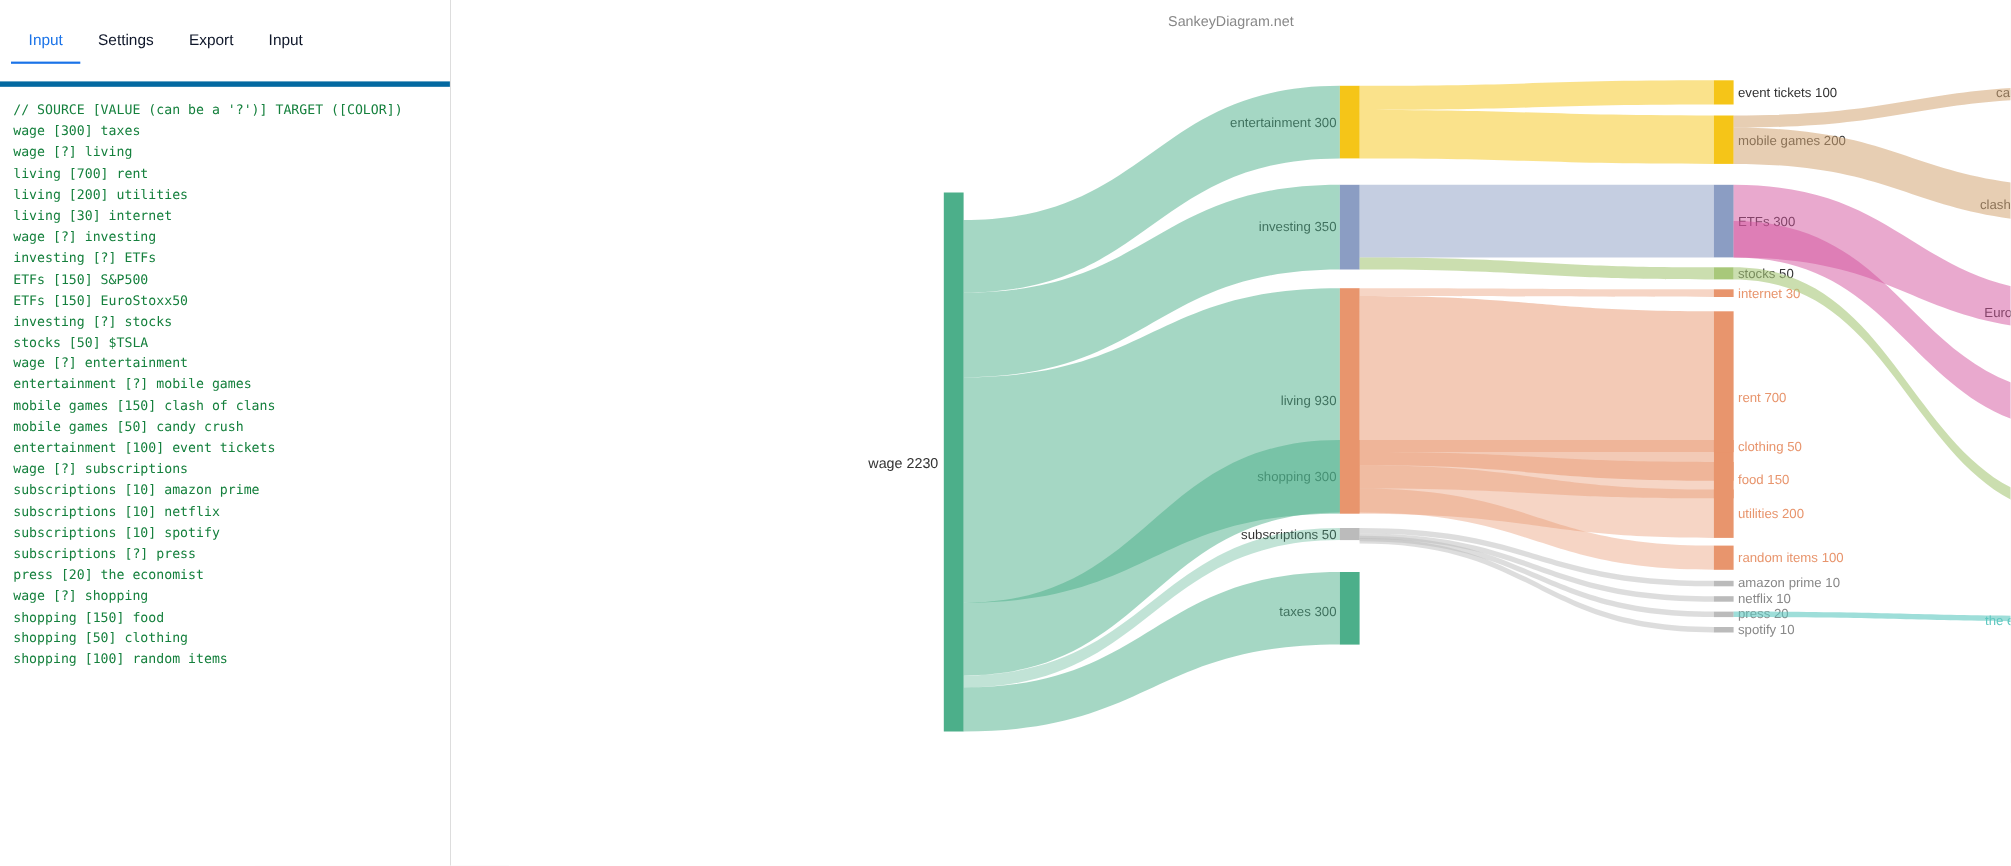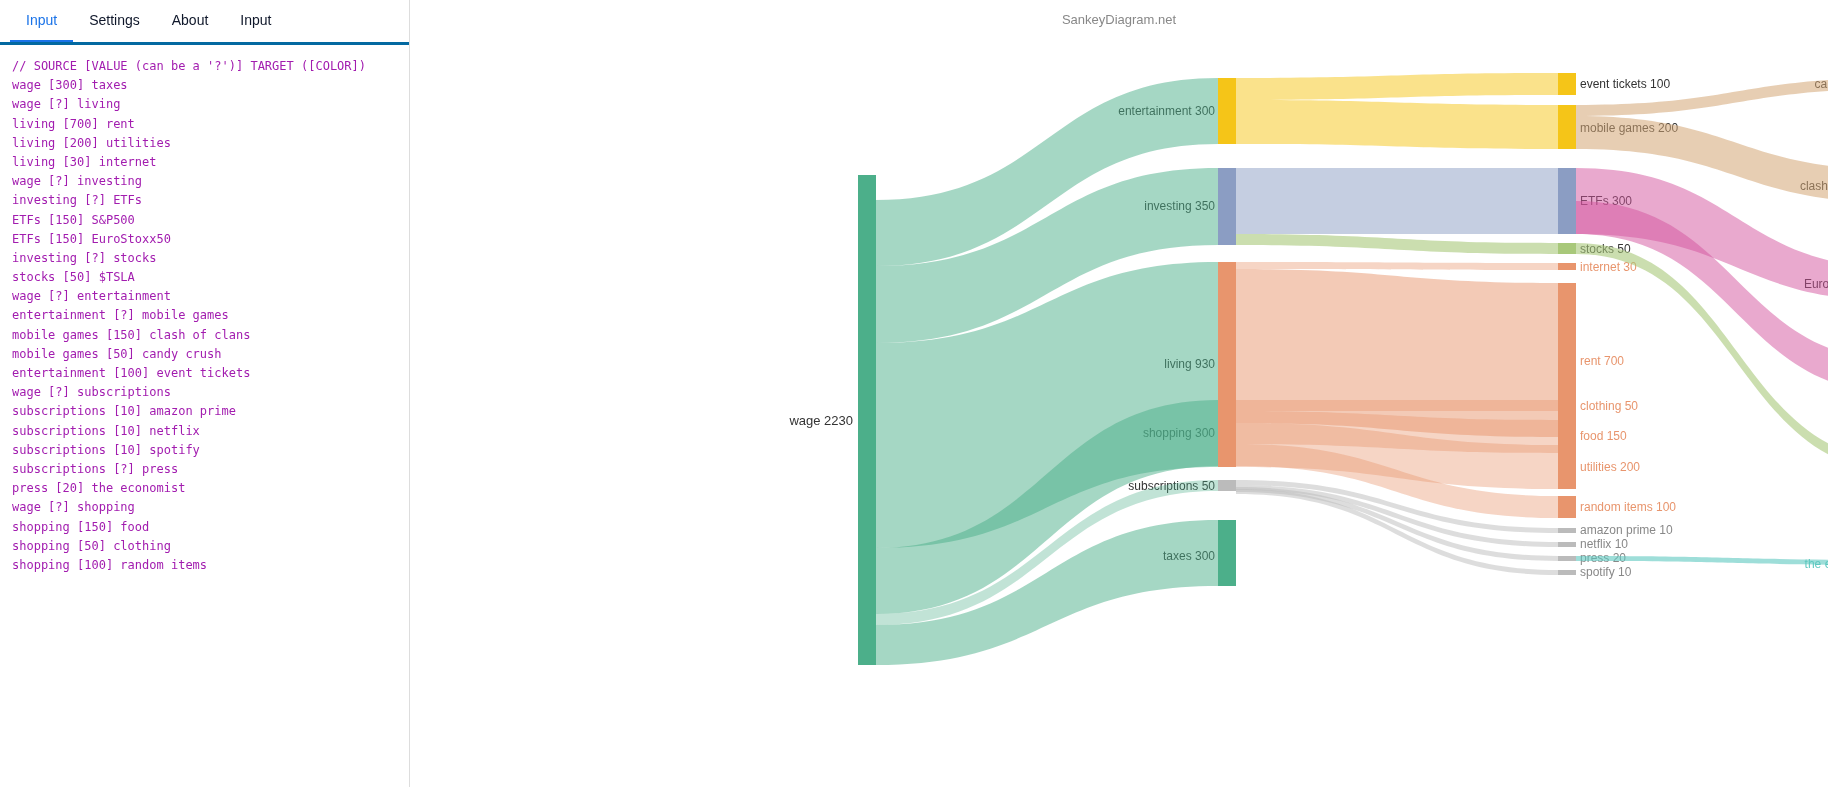--- a/index.html
+++ b/index.html
@@ -10,41 +10,41 @@
       width: 410px;
       min-width: 410px;
       background: #fff;
       border-right: 1px solid #ddd;
       display: flex;
       flex-direction: column;
       padding: 0;
     }
     #tab-bar {
       display: flex;
-      border-bottom: 3px solid #0369a1;
-      background: #fff;
-      padding: 0 10px;
+      border-bottom: 5px solid #0369a1;
+      background: #fff;
+      padding: 16px 10px;
       text-align: right;
     }
     .tab {
       padding: 12px 16px;
       cursor: pointer;
       font-size: 14px;
       color: #0f172a;
       border-bottom: 2px solid transparent;
     }
     .tab.active {
       color: #1a73e8;
       border-bottom: 2px solid #1a73e8;
     }
     #text-area {
       flex: 1;
       font-family: monospace;
       font-size: 12px;
-      color: #a21caf;
+      color: #15803d;
       padding: 12px;
       border: none;
       resize: none;
       outline: none;
       overflow-y: auto;
       line-height: 1.6;
       background: #fff;
     }
 
     
@@ -70,21 +70,21 @@
       height: 100%;
     }
   </style>
 </head>
 <body>
 
 <div id="left-panel">
   <div id="tab-bar">
     <div class="tab active">Input</div>
     <div class="tab">Settings</div>
-    <div class="tab">About</div>
+    <div class="tab">Export</div>
     <div class="tab">Input</div>
   </div>
   <textarea id="text-area" style="">// SOURCE [VALUE (can be a '?')] TARGET ([COLOR])
 wage [300] taxes
 wage [?] living
 living [700] rent
 living [200] utilities
 living [30] internet
 wage [?] investing
 investing [?] ETFs

